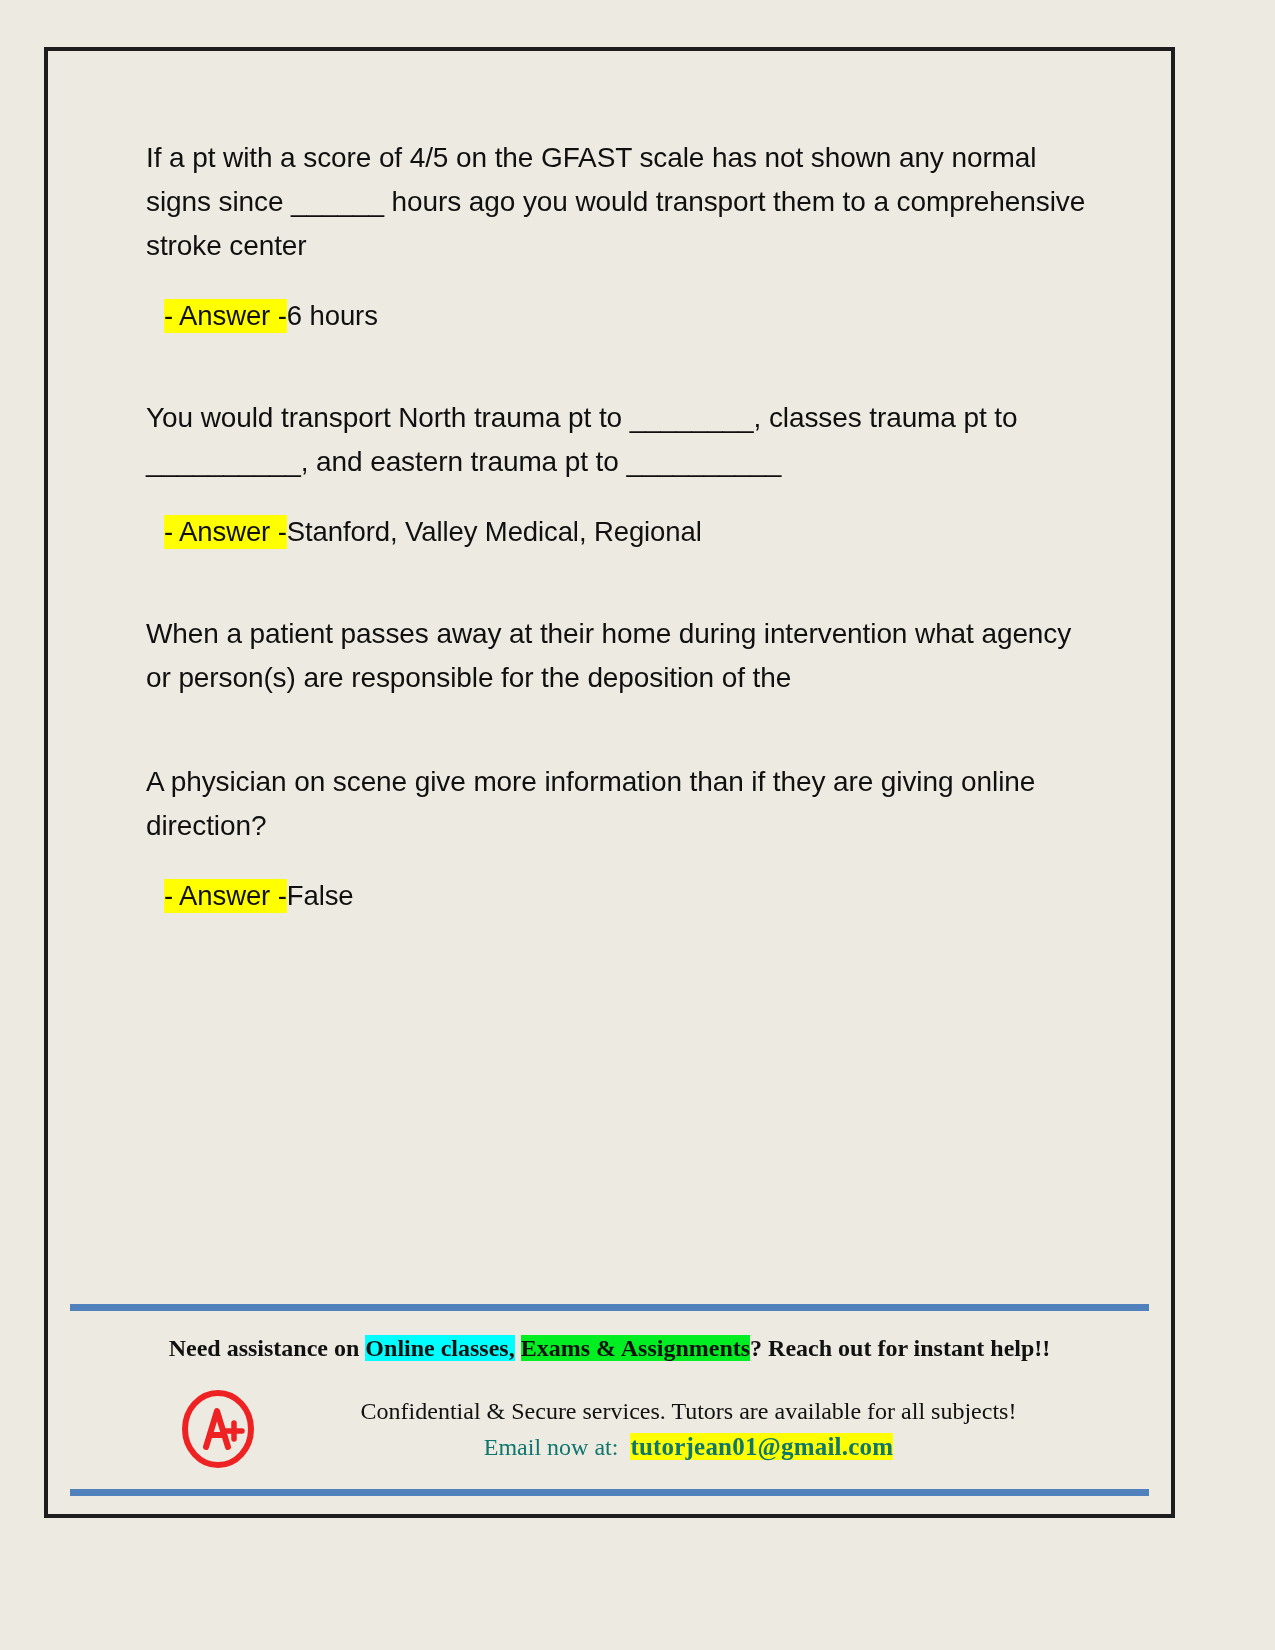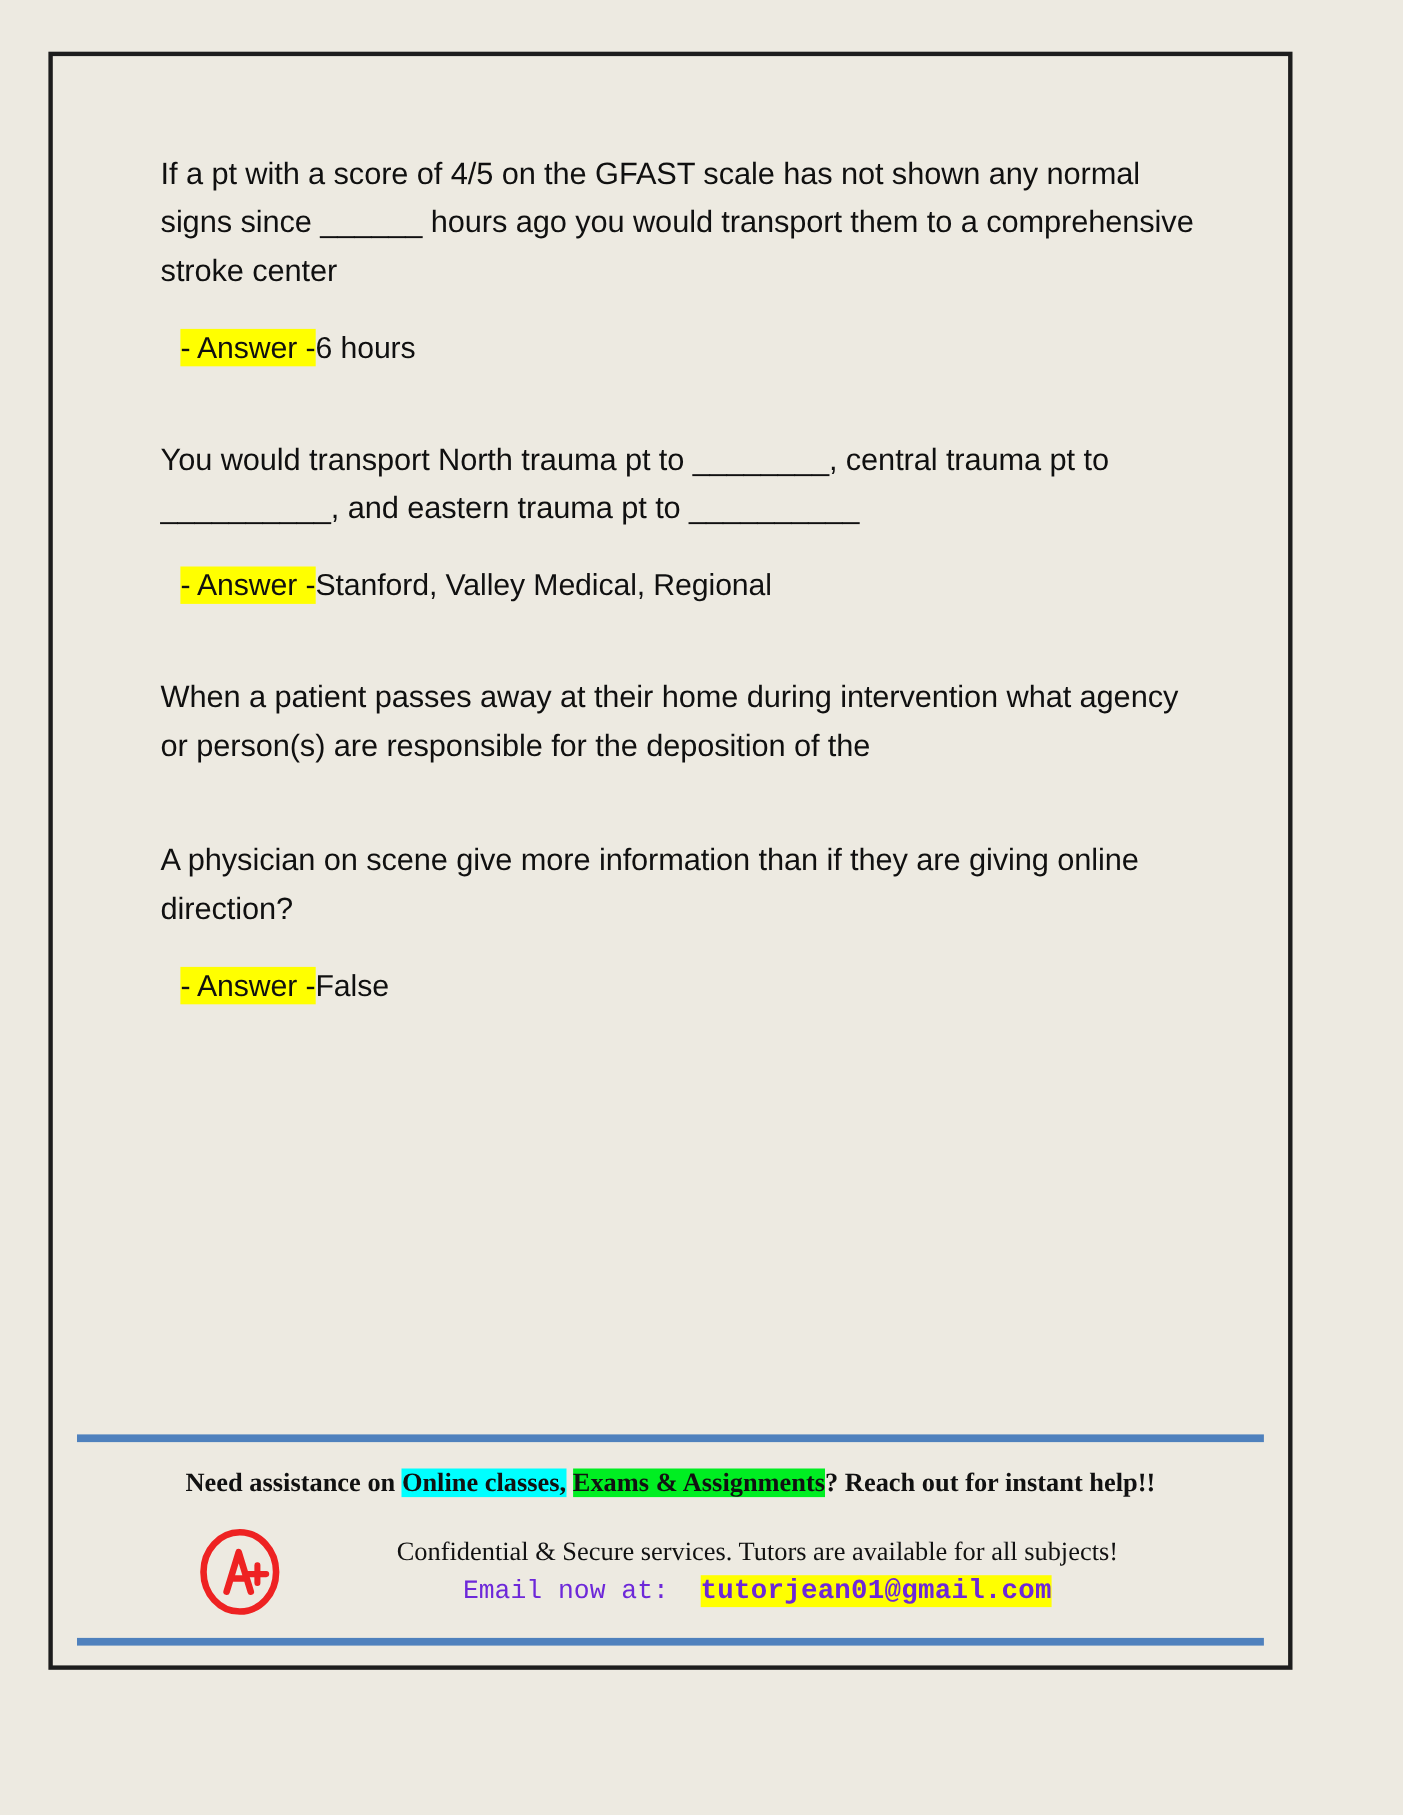--- a/index.html
+++ b/index.html
@@ -119,24 +119,24 @@
     text-align: center;
     padding-right: 90px;
   }
   .contact-line {
     font-family: "Liberation Serif", serif;
     font-size: 24px;
     line-height: 36px;
     color: #111111;
   }
   .email-row {
-    font-family: Liberation Mono, monospace;
+    font-family: Liberation Serif, serif;
     font-size: 24px;
     line-height: 36px;
-    color: #6d28d9;
+    color: #0f766e;
   }
   .email-addr {
     font-weight: bold;
     background: #FFFF00;
     font-size: 25px;
     letter-spacing: 0.2px;
   }
 </style>
 </head>
 <body>
@@ -144,21 +144,21 @@
 <div class="page">
 
   <div class="content">
 
     <div class="qa-block">
       <p class="question">If a pt with a score of 4/5 on the GFAST scale has not shown any normal signs since ______ hours ago you would transport them to a comprehensive stroke center</p>
       <p class="answer-line"><span class="answer-tag">- Answer -</span><span>6 hours</span></p>
     </div>
 
     <div class="qa-block">
-      <p class="question">You would transport North trauma pt to ________, central trauma pt to __________, and eastern trauma pt to __________</p>
+      <p class="question">You would transport North trauma pt to ________, classes trauma pt to __________, and eastern trauma pt to __________</p>
       <p class="answer-line"><span class="answer-tag">- Answer -</span><span>Stanford, Valley Medical, Regional</span></p>
     </div>
 
 
     <div class="qa-block">
       <p class="question">When a patient passes away at their home during intervention what agency or person(s) are responsible for the deposition of the</p>
     </div>
 
     <div class="qa-block">
       <p class="question">A physician on scene give more information than if they are giving online direction?</p>

